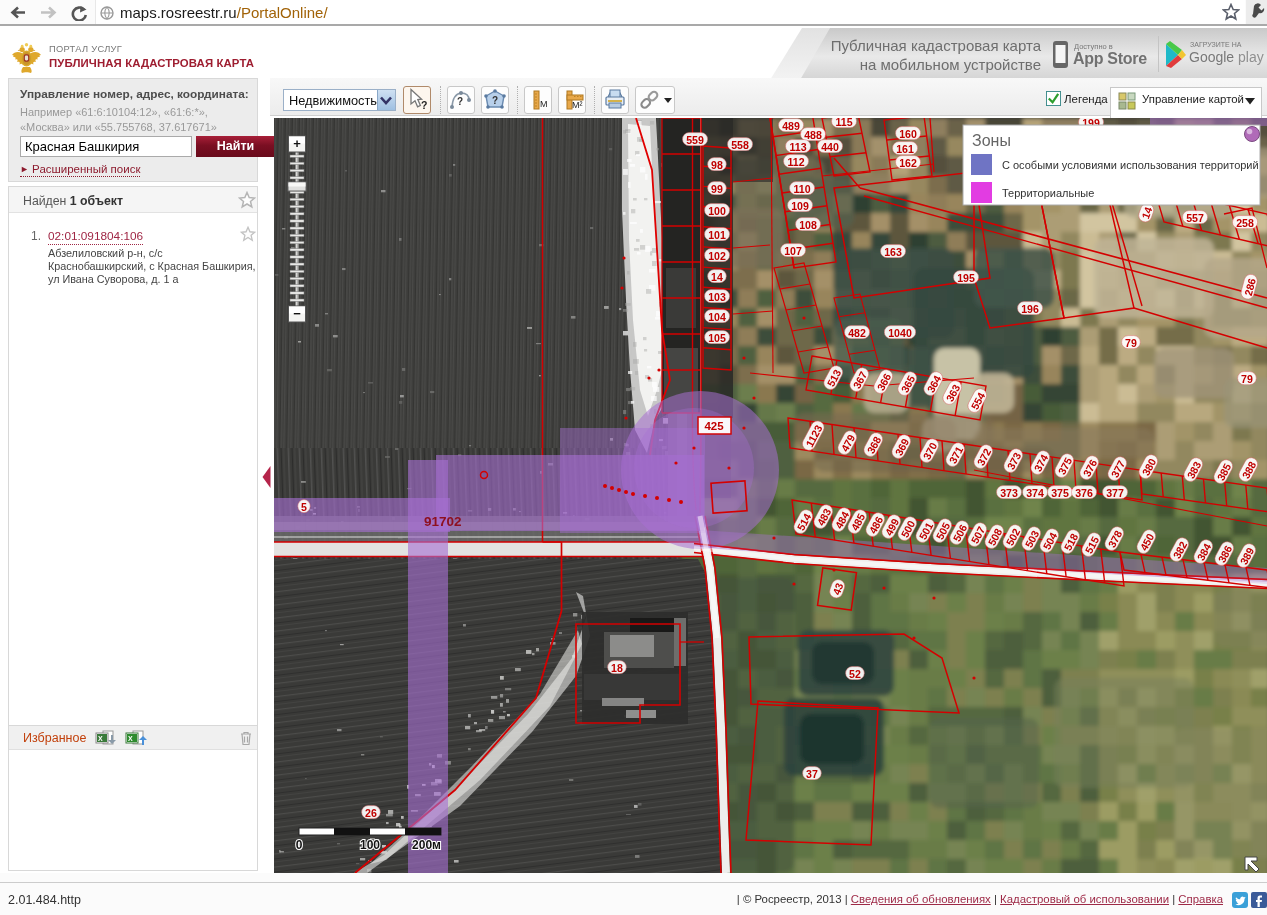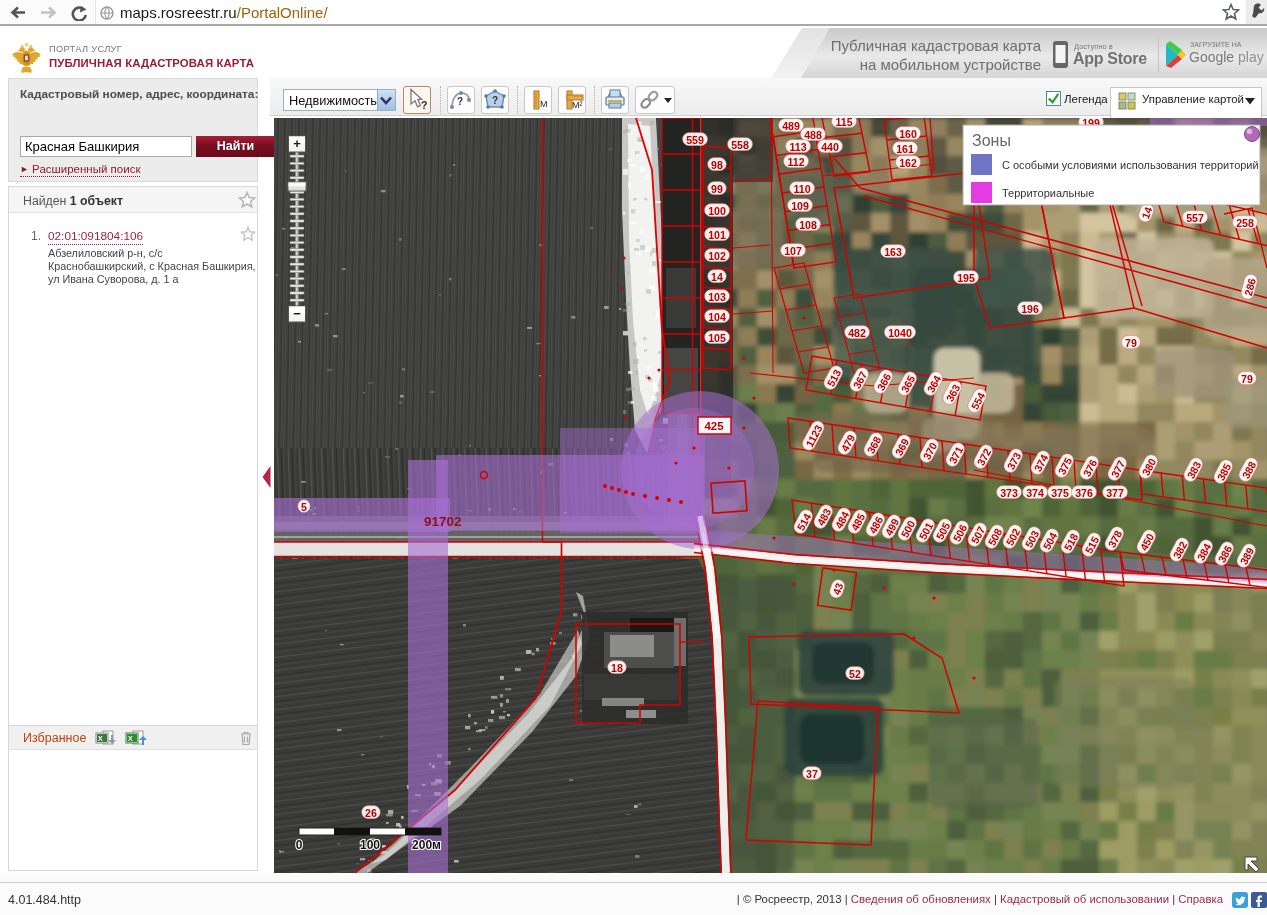--- a/index.html
+++ b/index.html
@@ -8,21 +8,21 @@
 #hdr{position:absolute;left:0;top:28px;width:1267px;height:50px;background:#fff}
 #banner{position:absolute;left:800px;top:28px;width:467px;height:52px;background:linear-gradient(180deg,#c9c9c9,#e9e9e9 55%,#d4d4d4);clip-path:polygon(30px 0,100% 0,100% 100%,0 100%)}
 #banner2{position:absolute;left:770px;top:28px;width:62px;height:52px;background:linear-gradient(180deg,#e2e2e2,#f3f3f3);clip-path:polygon(32px 0,62px 0,32px 100%,0 100%)}
 .stripes{background-image:repeating-linear-gradient(45deg,rgba(255,255,255,.35) 0 3px,rgba(255,255,255,0) 3px 8px)}
 #sidebar{position:absolute;left:0;top:78px;width:274px;height:795px;background:#fff}
 .panel{position:absolute;left:8px;width:250px;border:1px solid #d8d8d8}
 #toolbar{position:absolute;left:270px;top:78px;width:997px;height:38px;background:linear-gradient(180deg,#f8f8f8,#ececec);border-bottom:1px solid #cfcfcf}
 .tbtn{position:absolute;top:8px;width:28px;height:28px;background:#fdfdfd;border:1px solid #c8c8c8;border-radius:3px}
 #map{position:absolute;left:274px;top:118px;width:993px;height:755px;overflow:hidden;background:#3d3d3b}
 #footer{position:absolute;left:0;top:873px;width:1267px;height:42px;background:#fbfbfb}
-.mlink{color:#9e2a47;}
+.mlink{color:#9e2a47;text-decoration:underline}
 .nw{white-space:nowrap}
 </style></head><body>
 
 <div id="browser">
  <svg class="abs" style="left:8px;top:4px" width="80" height="17" viewBox="0 0 80 17">
   <path d="M 17,8.5 L 5,8.5 M 10,3.5 L 4.5,8.5 L 10,13.5" stroke="#555" stroke-width="2.6" fill="none"></path>
   <path d="M 33,8.5 L 46,8.5 M 41,3.5 L 46.5,8.5 L 41,13.5" stroke="#c2c2c2" stroke-width="2.6" fill="none"></path>
   <path d="M 76,5.5 A 6.5,6.5 0 1 0 77.8,11" stroke="#555" stroke-width="2.6" fill="none"></path>
   <path d="M 72.5,2 L 78.5,5.5 L 72,8.5 Z" fill="#555"></path>
  </svg>
@@ -78,21 +78,22 @@
       <path d="M2,6 L14,17 L18,12 L6,3 Z" fill="#47c948"></path>
   <path d="M14,17 L2,28 L7,30 L18,21 Z" fill="#e03c3c"></path>
       <path d="M14,17 L18,12 L22,17 L18,21 Z" fill="#f2c531"></path>
   <text x="26" y="8.5" font-size="7" fill="#777" font-family="Liberation Sans">ЗАГРУЗИТЕ НА</text>
   <text x="25" y="24" font-size="14" fill="#787878" font-family="Liberation Sans">Google <tspan fill="#909090">play</tspan></text>
  </svg>
 </div>
 
 <div id="sidebar">
  <div class="panel" style="top:0;height:104px;background:#ececec">
-  <div class="abs nw" style="left:11px;top:8px;font-size:11.8px;color:#4d4d4d;font-weight:bold">Кадастровый номер, адрес, координата:</div>
+  <div class="abs nw" style="left:11px;top:8px;font-size:11.8px;color:#4d4d4d;font-weight:bold">Управление номер, адрес, координата:</div>
+  <div class="abs nw" style="left:11px;top:26px;font-size:11px;color:#999;line-height:15px">Например «61:6:10104:12», «61:6:*»,<br>«Москва» или «55.755768, 37.617671»</div>
   <input class="abs" style="left: 11px; top: 57px; width: 172px; height: 21px; border: 1px solid rgb(170, 170, 170); font-size: 13px; font-family: &quot;Liberation Sans&quot;; padding-left: 4px;" value="Красная Башкирия">
   <div class="abs" style="left:187px;top:57px;width:79px;height:21px;background:linear-gradient(180deg,#a81f38,#7a0f22 45%,#690a1b);color:#fff;font-size:12.5px;font-weight:bold;text-align:center;line-height:21px">Найти</div>
   <div class="abs nw" style="left:11px;top:84px;font-size:11.5px;color:#8d1b2e;border-bottom:1px dotted #8d1b2e;padding-bottom:1px"><span style="font-size:9px;vertical-align:1px">►</span> Расширенный поиск</div>
  </div>
  <div class="panel" style="top:108px;height:642px;background:#fff">
   <div style="height:26px;background:#f5f5f5;border-bottom:1px solid #e2e2e2;position:relative">
     <div class="abs nw" style="left:14px;top:7px;font-size:12.3px;color:#555">Найден <b style="color:#333">1 объект</b></div>
     <svg class="abs" style="left:229px;top:4px" width="18" height="18" viewBox="0 0 18 18">
           <path d="M9,1.5 L11.2,6.5 L16.5,7 L12.5,10.5 L13.8,16 L9,13 L4.2,16 L5.5,10.5 L1.5,7 L6.8,6.5 Z" fill="#fdfdfd" stroke="#b5b5b5" stroke-width="1.5"></path>
         </svg>
@@ -2403,21 +2404,21 @@
         <circle cx="978" cy="16" r="7.5" fill="#b06ab8" stroke="#7a4a80" stroke-width="1"></circle>
         <circle cx="975.5" cy="13.5" r="2.8" fill="#e0c4e4" opacity="0.85"></circle>
       </g>
       <g transform="translate(969,737)">
         <path d="M 2,2 L 14,2 L 14,6 L 8,6 L 16,14 L 13,17 L 5,9 L 5,15 L 2,15 Z" fill="#ffffff" stroke="#444" stroke-width="1"></path>
       </g>
     </svg></div>
 
 <div id="footer">
  <div class="abs" style="left:0;top:9px;width:1267px;height:1px;background:#cccccc"></div>
- <div class="abs nw" style="left:8px;top:20px;font-size:12.5px;color:#333">4.01.484.http</div>
+ <div class="abs nw" style="left:8px;top:20px;font-size:12.5px;color:#333">2.01.484.http</div>
  <div class="abs nw" style="right:44px;top:20px;font-size:11.4px;color:#333">| © Росреестр, 2013 | <span class="mlink">Сведения об обновлениях</span> | <span class="mlink">Кадастровый об использовании</span> | <span class="mlink">Справка</span></div>
  <svg class="abs" style="left:1232px;top:19px" width="16" height="16" viewBox="0 0 16 16">
       <rect width="16" height="16" rx="3" fill="#3aa0d8"></rect>
       <path d="M13,5 c-0.4,0.2 -0.8,0.3 -1.2,0.35 a2.1,2.1 0 0 0 -3.6,1.9 c-1.7,-0.1 -3.2,-0.9 -4.2,-2.1 a2.1,2.1 0 0 0 0.65,2.8 c-0.33,0 -0.65,-0.1 -0.93,-0.25 a2.1,2.1 0 0 0 1.7,2.1 c-0.3,0.08 -0.63,0.1 -0.95,0.04 a2.1,2.1 0 0 0 2,1.45 a4.2,4.2 0 0 1 -3.1,0.85 a5.9,5.9 0 0 0 9.1,-5.3 c0.4,-0.3 0.75,-0.65 1,-1.05 Z" fill="#fff"></path>
     </svg>
  <svg class="abs" style="left:1251px;top:19px" width="16" height="16" viewBox="0 0 16 16">
       <rect width="16" height="16" rx="2" fill="#3a5a98"></rect>
       <path d="M11,5.5 H9.5 c-0.4,0 -0.7,0.3 -0.7,0.8 V8 H11 L10.7,10 H8.8 v5 H6.5 v-5 H5 V8 h1.5 V6.2 c0,-1.5 0.9,-2.6 2.4,-2.6 H11 Z" fill="#fff"></path>
     </svg>
 </div>

